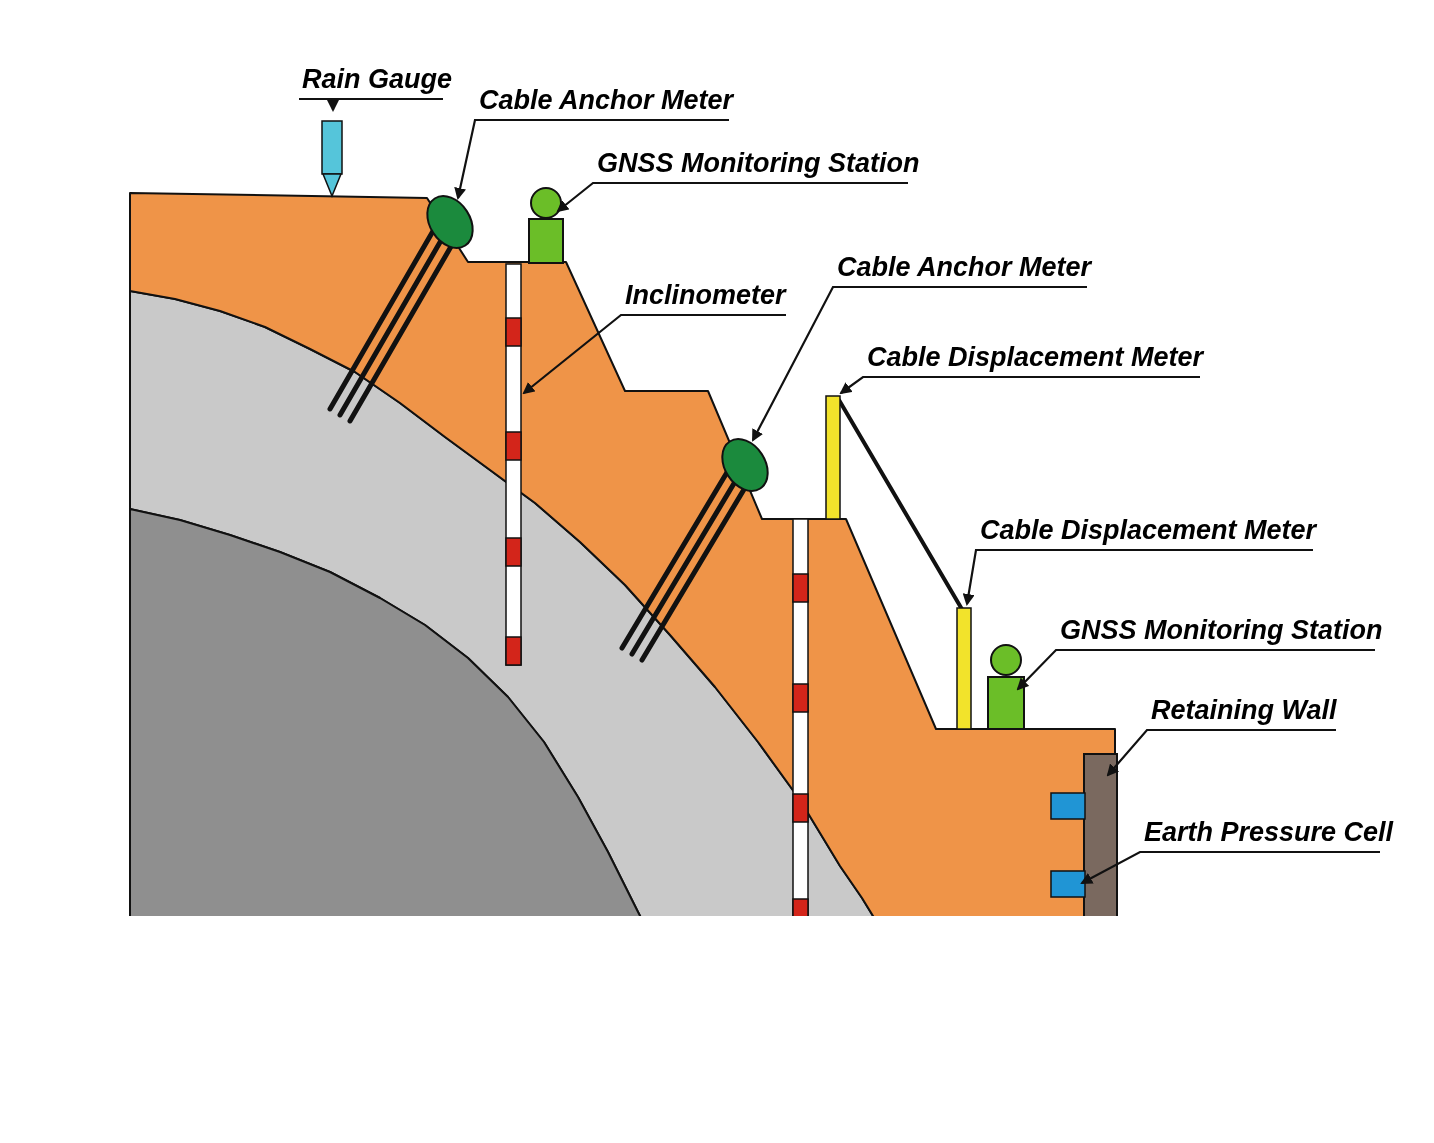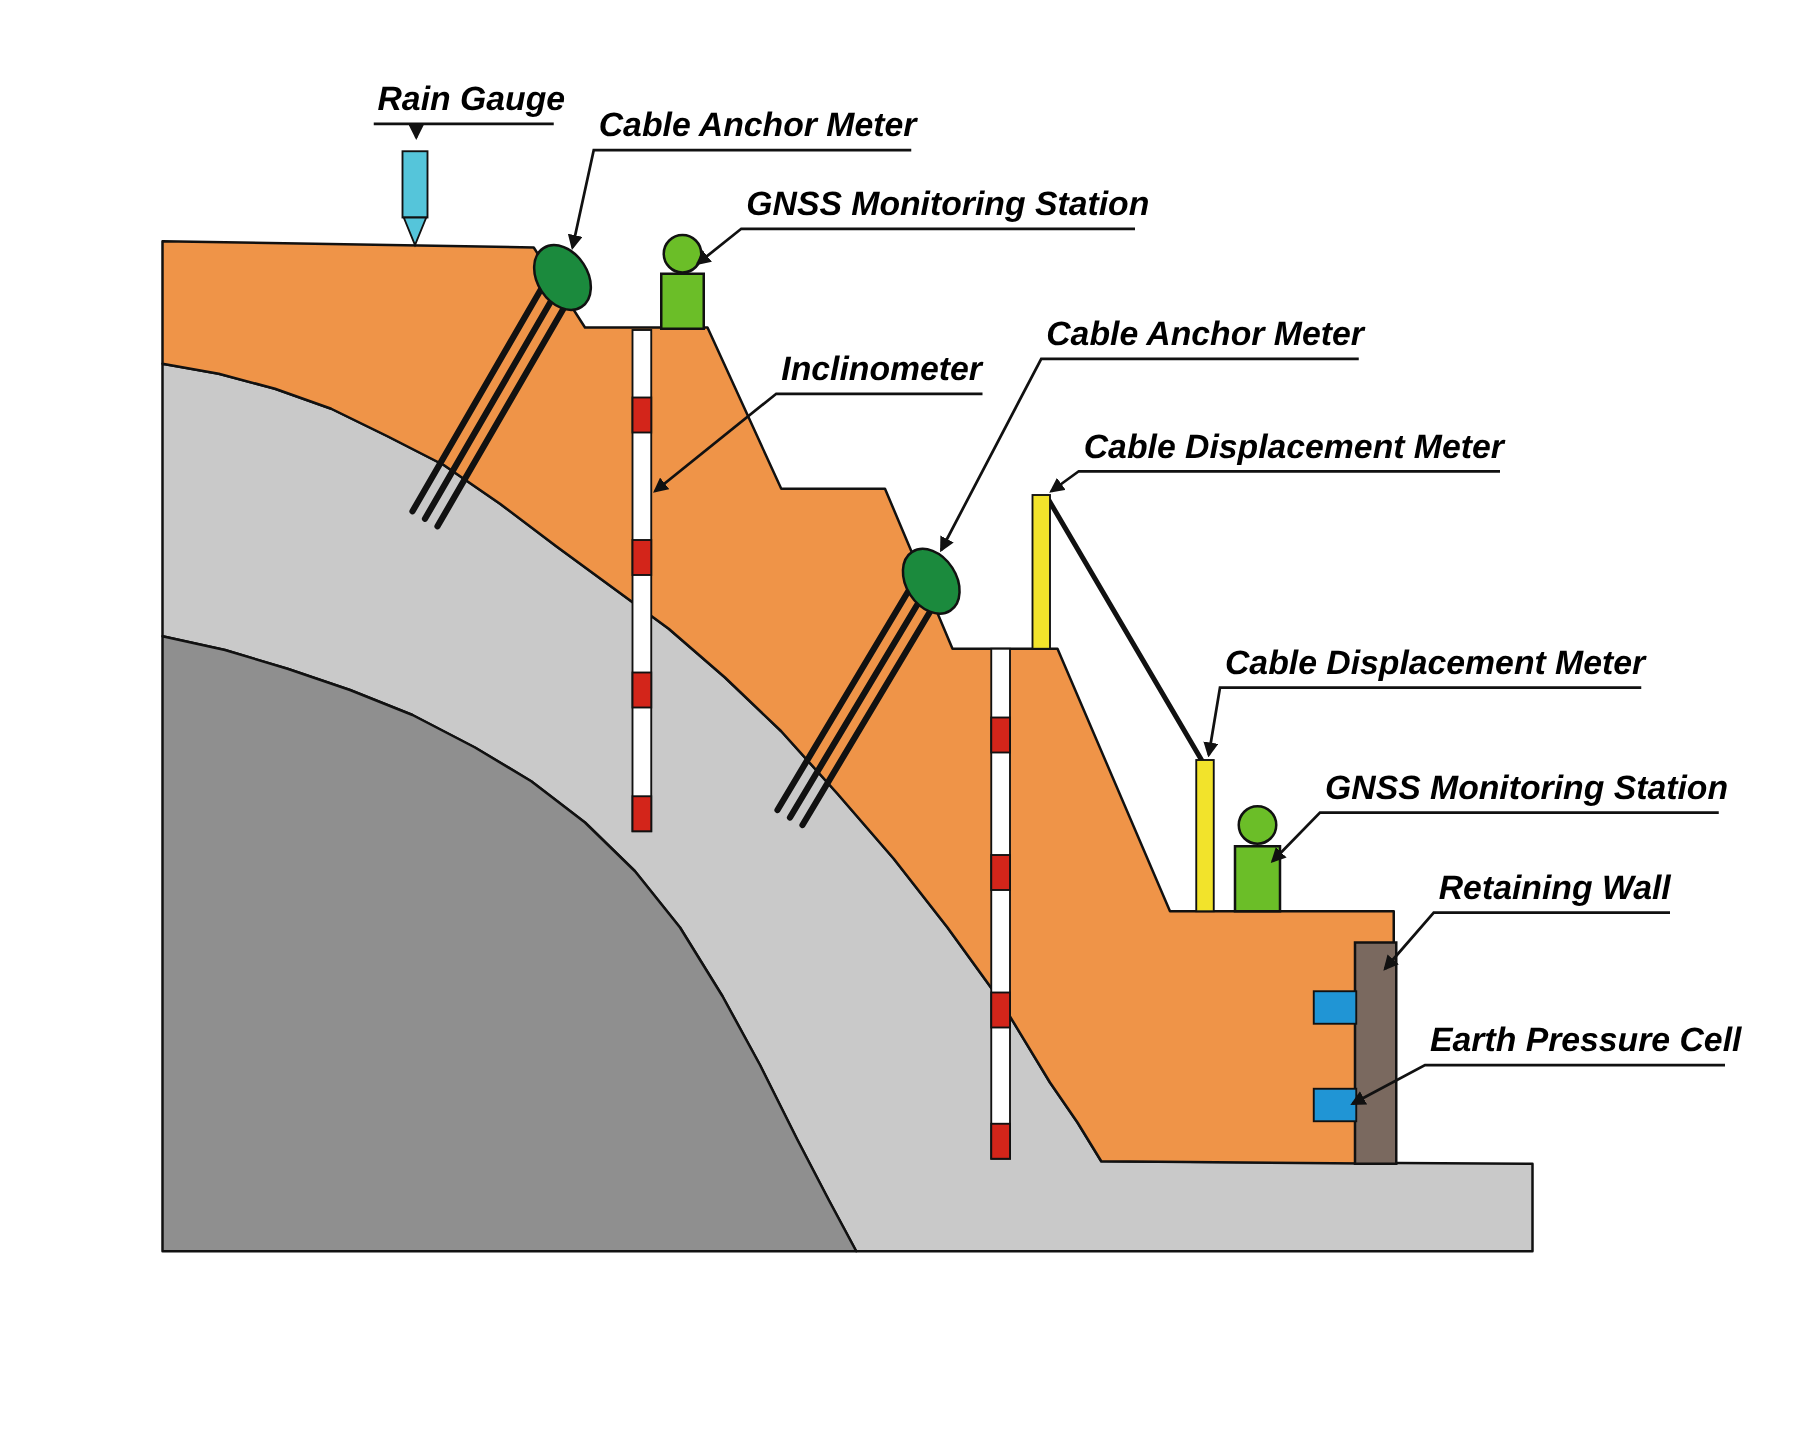--- a/index.html
+++ b/index.html
@@ -3,21 +3,21 @@
 <meta charset="utf-8">
 <style>
   html, body {
     margin: 0;
     padding: 0;
     background: #ffffff;
   }
   .stage {
     position: relative;
     width: 1434px;
-    height: 1143px;
+    height: 916px;
     background: var(--background, #ffffff);
     font-family: "Liberation Sans", sans-serif;
     overflow: hidden;
   }
   svg { display: block; }
   .lbl {
     font-family: "Liberation Sans", sans-serif;
     font-style: italic;
     font-weight: bold;
     font-size: 27px;

